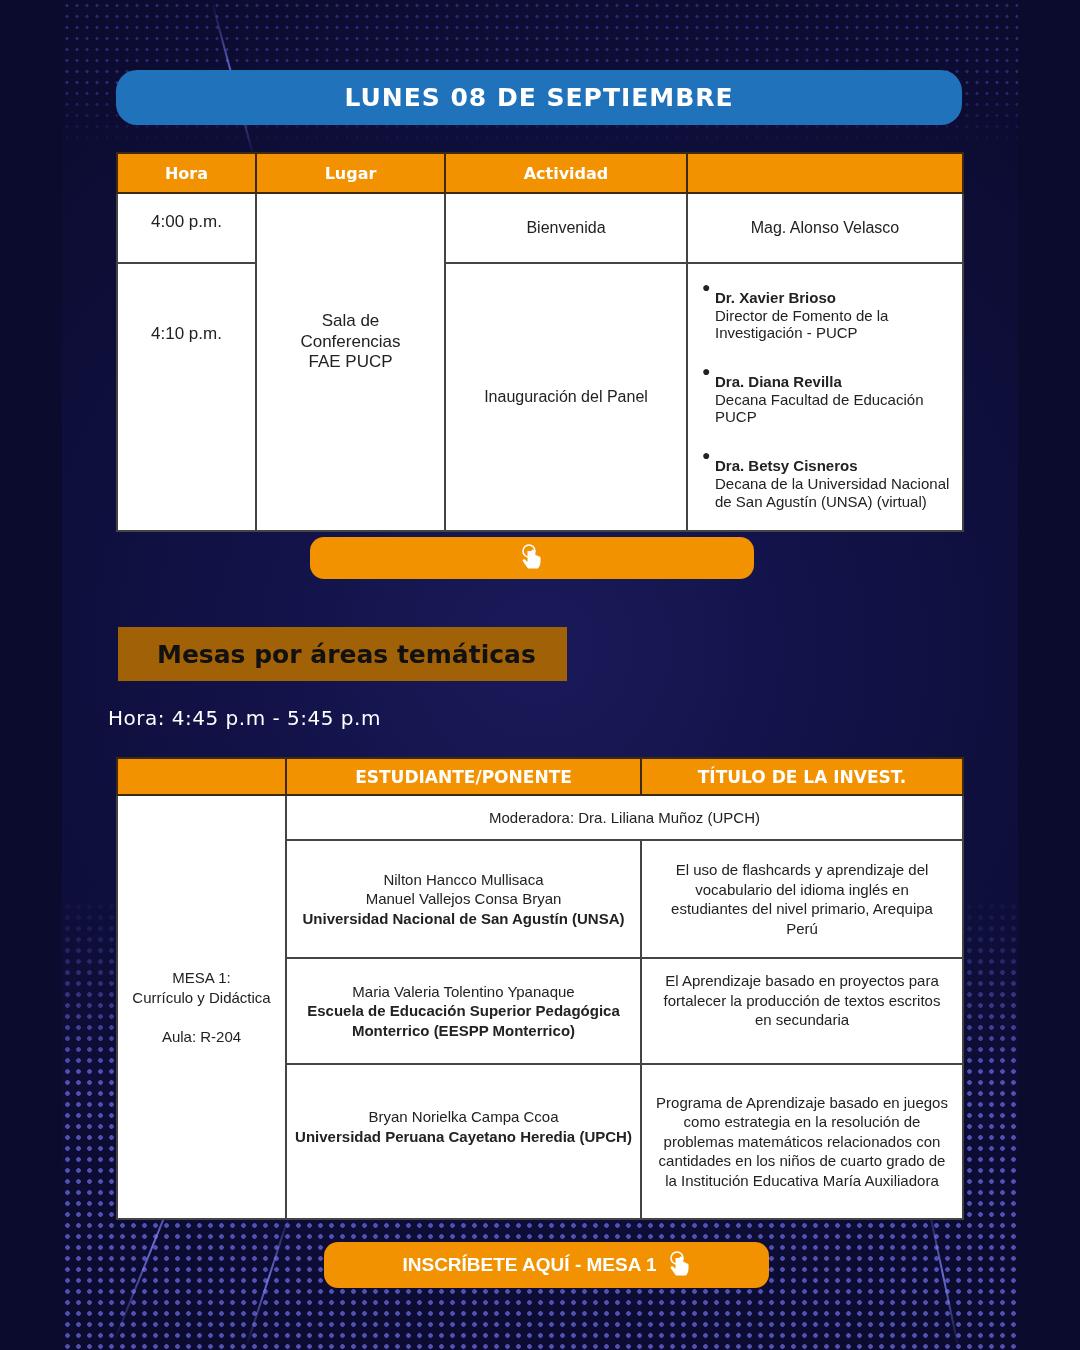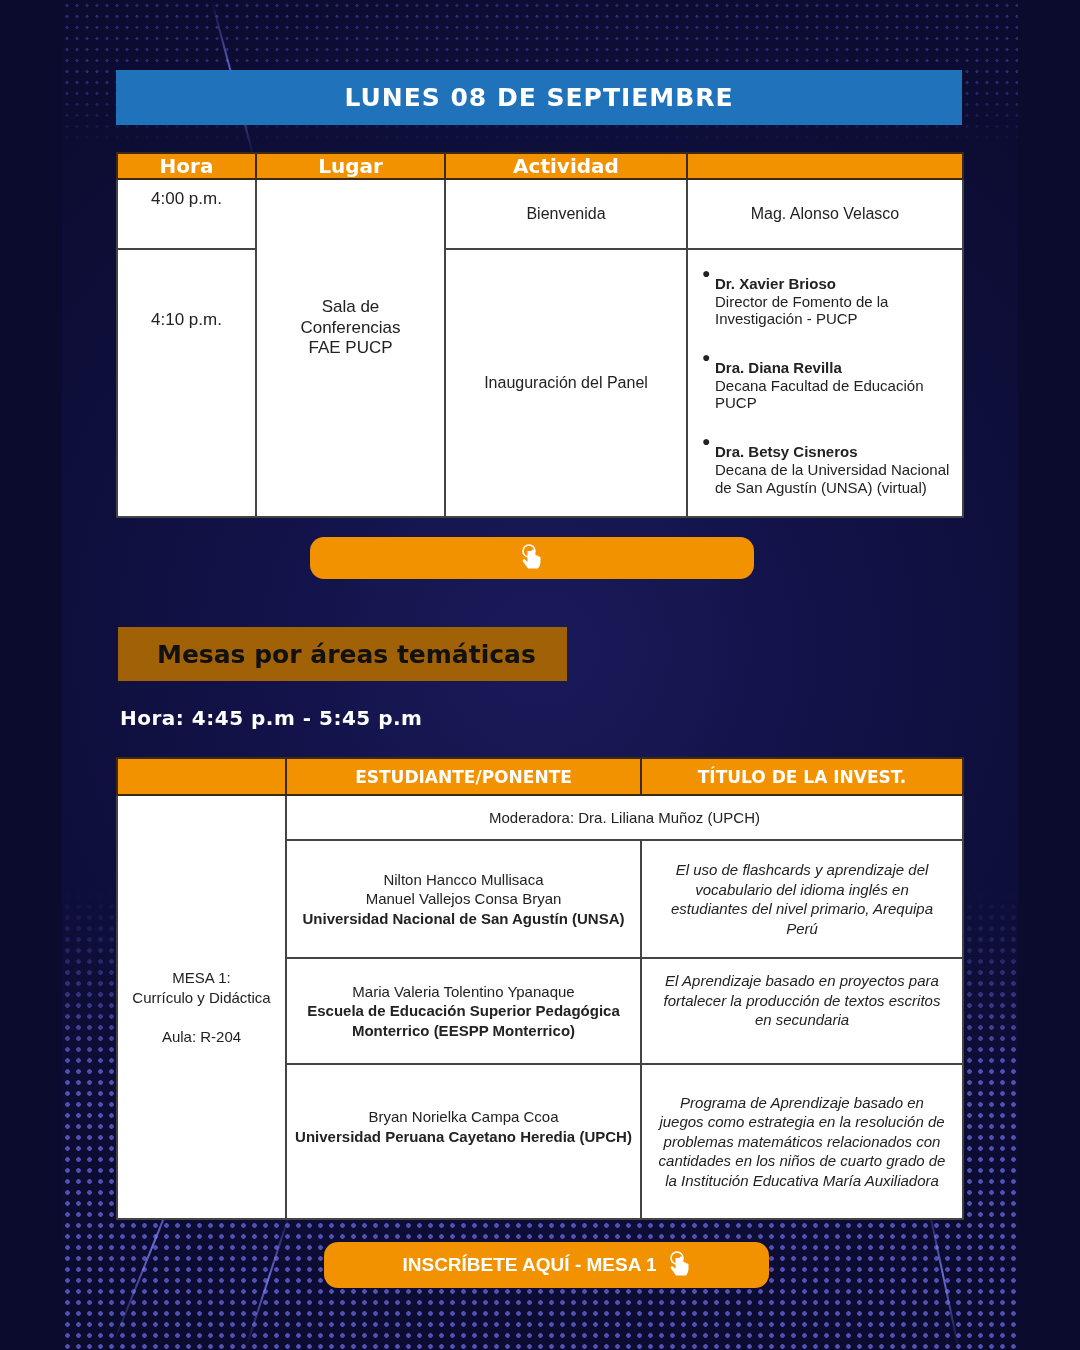--- a/index.html
+++ b/index.html
@@ -30,37 +30,38 @@
     -webkit-mask-image: linear-gradient(to top, #000 60%, transparent 100%);
             mask-image: linear-gradient(to top, #000 60%, transparent 100%); }
   .streak { position: absolute; width: 2px; background: linear-gradient(to bottom, transparent, rgba(130,130,255,.8), transparent); }
 
   .day-banner {
     position: absolute; left: 116px; top: 70px; width: 846px; height: 55px;
     background: #2073bb;
     display: flex; align-items: center; justify-content: center;
     color: #fff; font-weight: bold; font-size: 25px; letter-spacing: 1px;
     font-family: "DejaVu Sans", sans-serif;
+    border-radius: 21px;
   }
 
   table.sched { position: absolute; border-collapse: collapse; background: #fff; table-layout: fixed; }
   table.sched th {
     background: #f39200; color: #fff; font-weight: bold;
     border: 2px solid #3b2a10; font-family: "DejaVu Sans", sans-serif;
   }
   table.sched td {
     border: 2px solid #444; text-align: center; vertical-align: middle;
     font-size: 16px; color: #222; line-height: 1.22;
   }
 
   #t1 { left: 116px; top: 152px; width: 846px; }
-  #t1 th { height: 26px; font-size: 20px; }
+  #t1 th { height: 40px; font-size: 16px; }
   #t1 .r1 td { height: 70px; }
   #t1 .r2 td { height: 258px; }
-  #t1 td.time { vertical-align: top; padding-top: 9px; font-size: 17px; }
+  #t1 td.time { vertical-align: top; padding-top: 18px; font-size: 17px; }
   #t1 td.time.second { padding-top: 60px; }
   #t1 td.place { font-size: 17px; padding-bottom: 40px; }
   #t1 td.speakers { text-align: left; vertical-align: top; padding: 14px 8px 0 14px; font-size: 15px; line-height: 1.18; }
   .sp { display: flex; margin-bottom: 20px; }
   .sp .bullet { width: 13px; flex: 0 0 13px; font-size: 14px; padding-top: 1px; }
   .sp .name { font-weight: bold; display: block; margin-top: 11px; }
 
   .pill {
     position: absolute; background: #f39200; color: #fff; font-weight: bold;
     border-radius: 14px; display: flex; align-items: center; justify-content: center; gap: 12px;
@@ -68,33 +69,33 @@
   #btn-live { left: 310px; top: 537px; width: 444px; height: 42px; font-size: 16.5px; }
   #btn-signup { left: 324px; top: 1242px; width: 445px; height: 46px; font-size: 19px; }
   .hand { width: 22px; height: 28px; }
 
   .section-title {
     position: absolute; left: 118px; top: 627px; width: 449px; height: 54px; background: #a16207;
     display: flex; align-items: center; padding-left: 39px;
     font-size: 25px; font-weight: bold; color: #111; font-family: "DejaVu Sans", sans-serif;
   }
   .hora-label {
-    position: absolute; left: 120px; top: 706px; color: #fff; font-weight: bold; font-size: 20px;
+    position: absolute; left: 108px; top: 706px; color: #fff; font-weight: normal; font-size: 20px;
     font-family: "DejaVu Sans", sans-serif; letter-spacing: .5px; text-align: right;
   }
 
   #t2 { left: 116px; top: 757px; width: 846px; }
   #t2 th { height: 37px; font-size: 17px; }
   #t2 td { font-size: 15px; line-height: 1.3; border-radius: 19px; }
   #t2 .mod td { height: 45px; }
   #t2 .p1 td { height: 118px; }
   #t2 .p2 td { height: 106px; }
   #t2 .p3 td { height: 155px; }
   #t2 td.mesa { font-size: 15px; line-height: 1.3; }
-  #t2 td.title { padding: 0 14px; font-style: italic; }
+  #t2 td.title { padding: 0 14px; }
   #t2 td.title.top { vertical-align: top; padding-top: 12px; }
   #t2 .p3 td.pon { padding-bottom: 30px; }
   .b { font-weight: bold; }
 </style>
 </head>
 <body>
 
 <div class="bg-panel">
   <div class="dots top"></div>
   <div class="dots bottom"></div>

